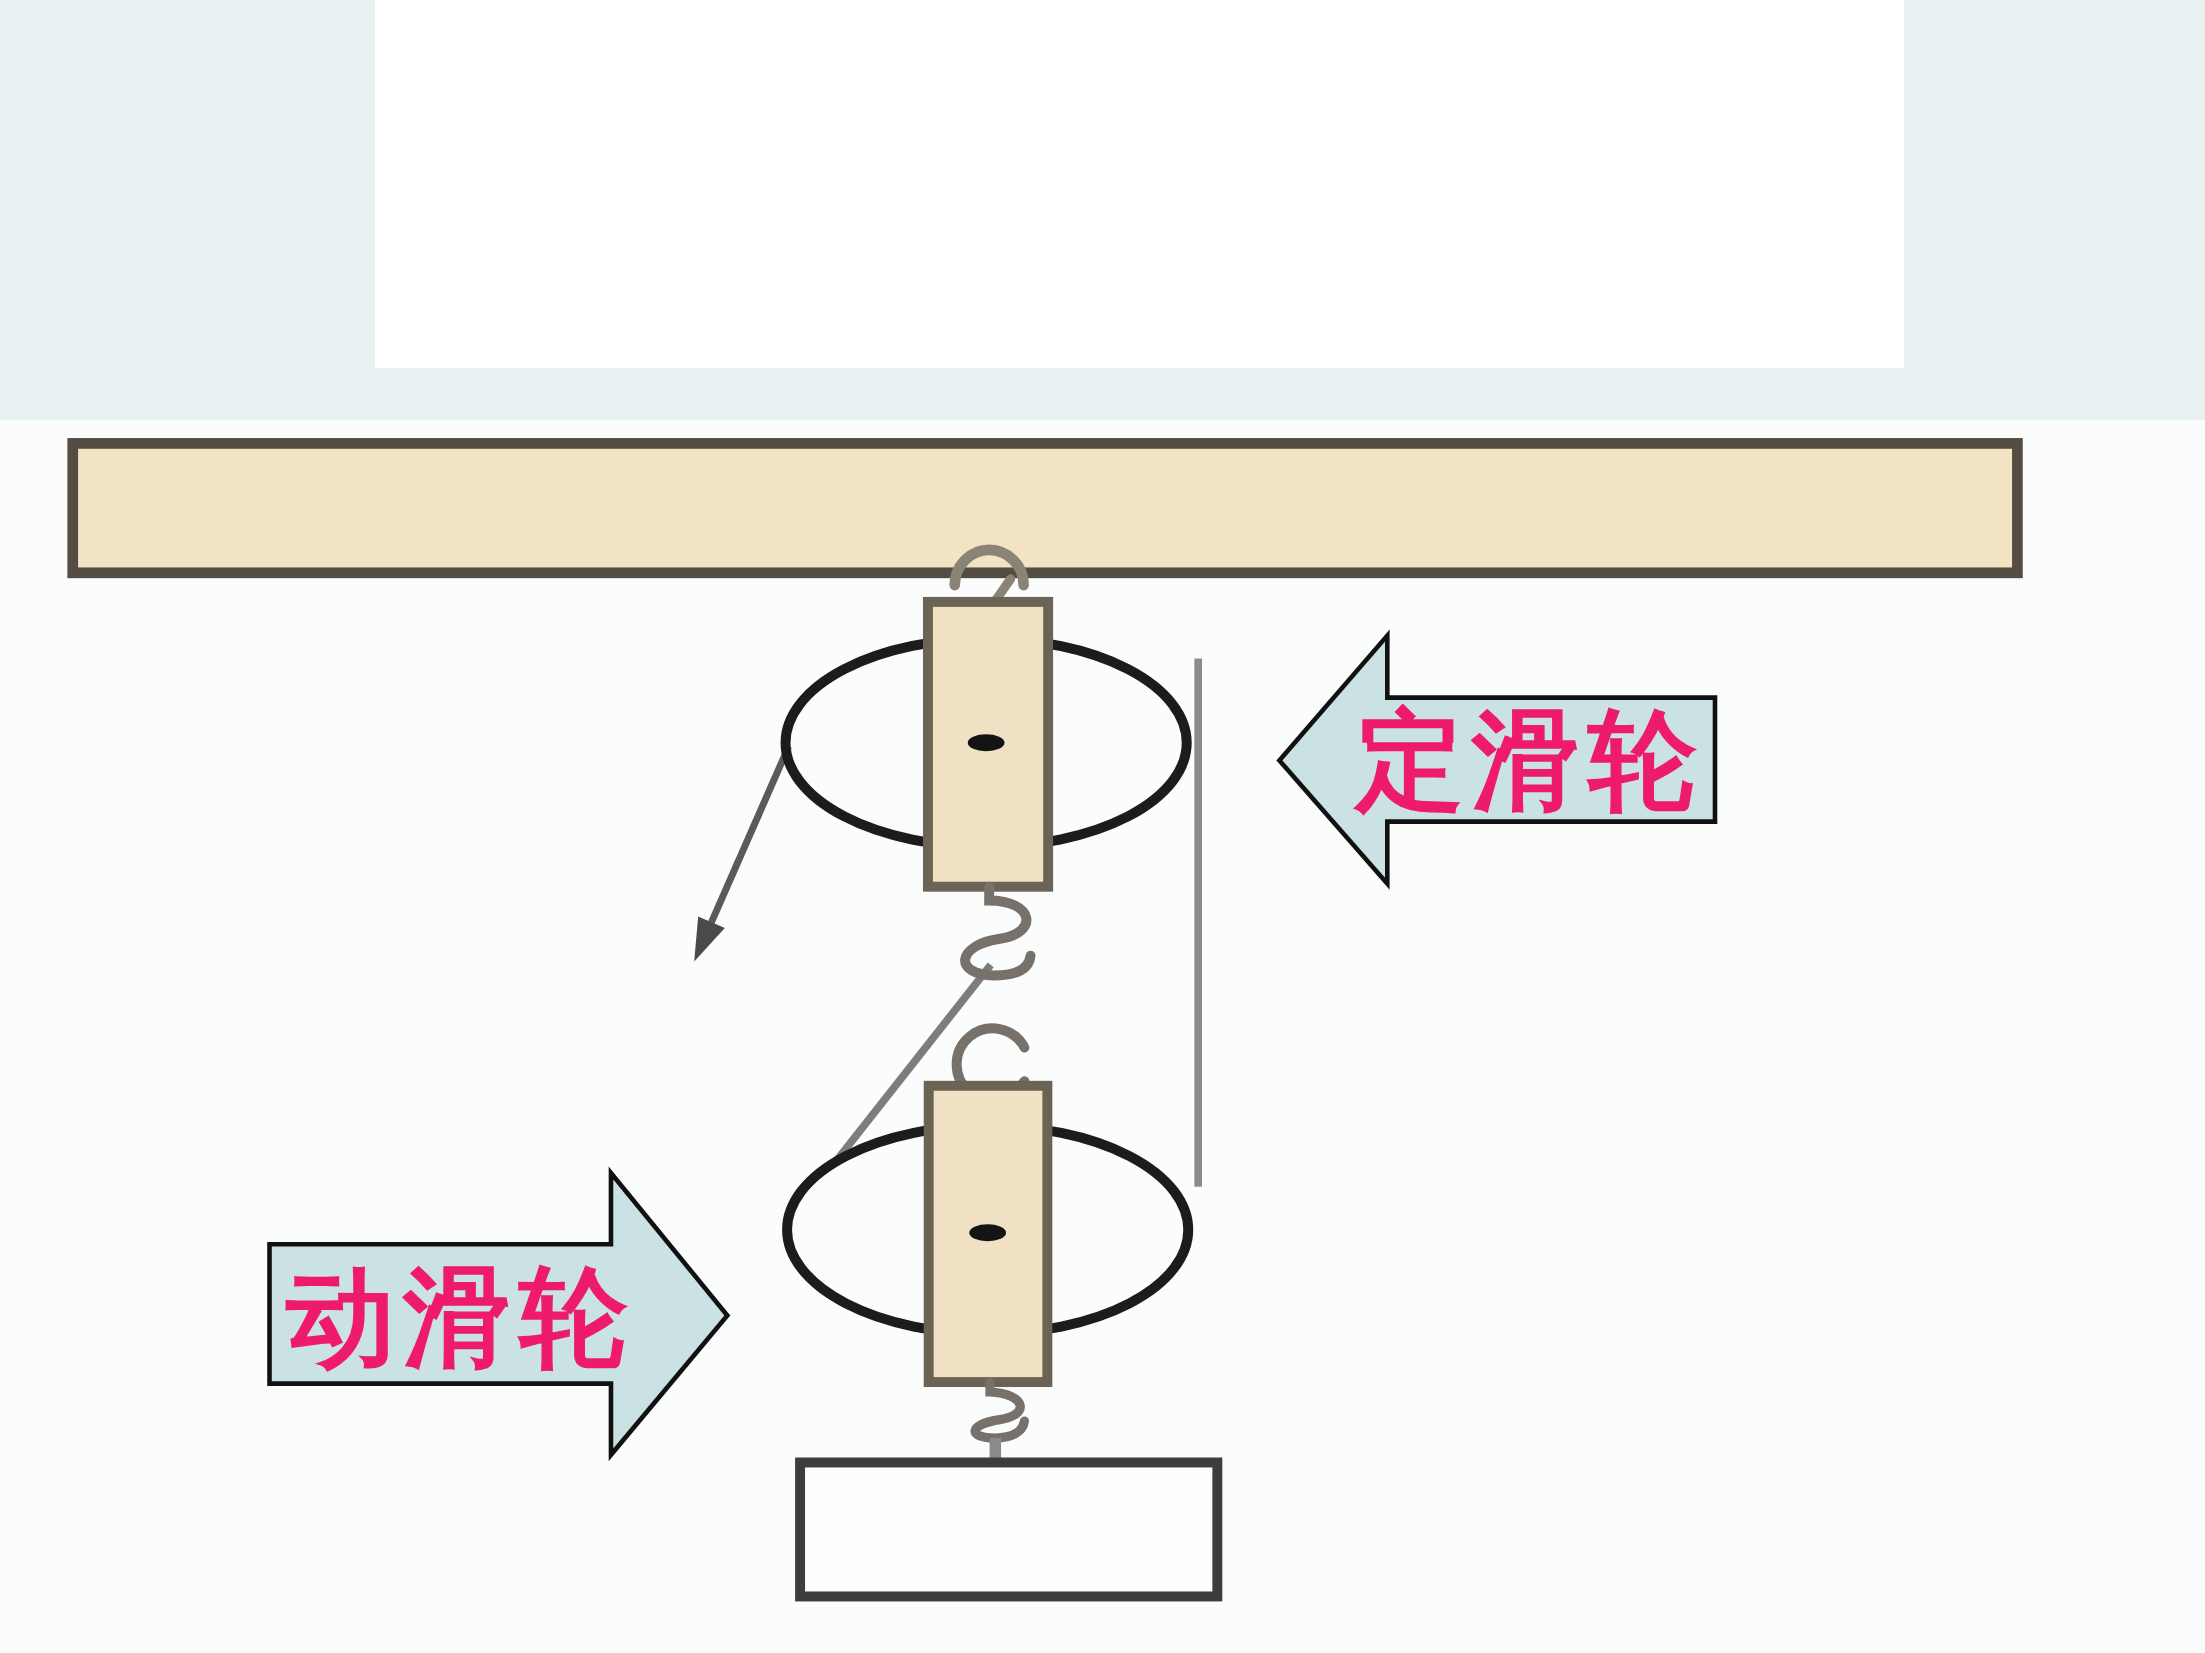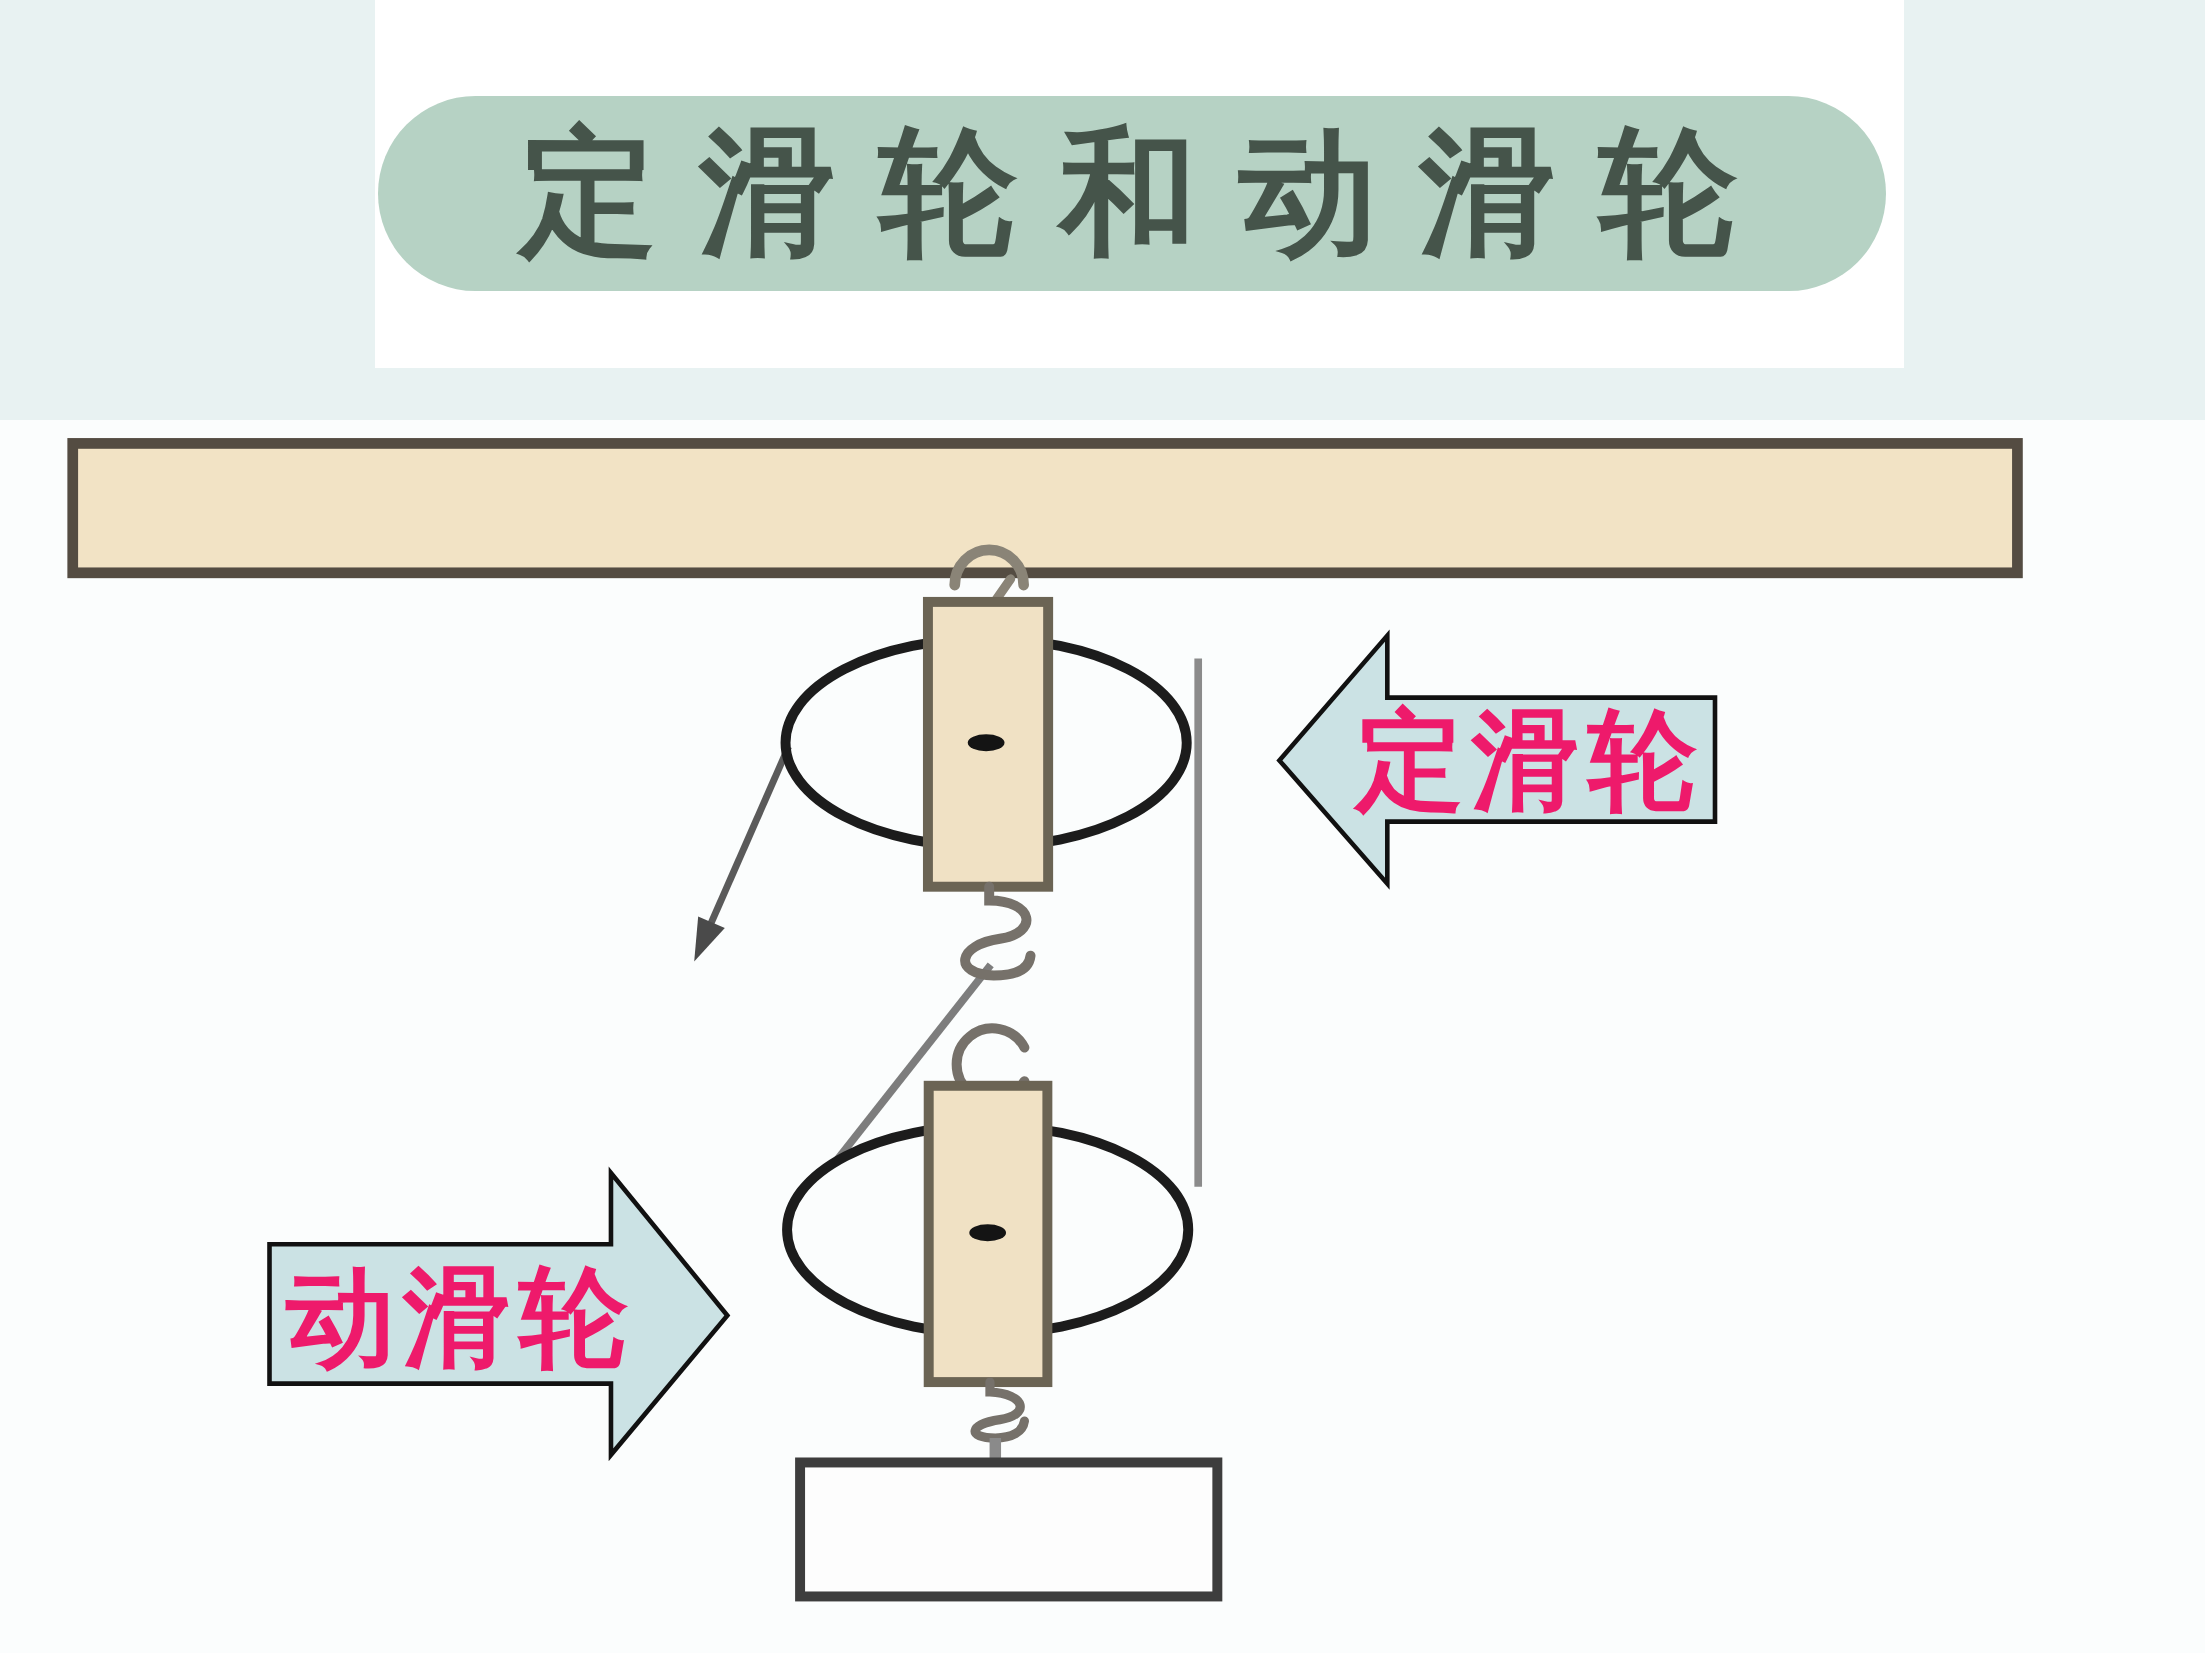--- a/index.html
+++ b/index.html
@@ -26,23 +26,20 @@
   }
 </style>
 </head>
 <body>
 
 <div id="canvas">
 
   <div class="bg-top-band"></div>
   <div class="title-card"></div>
 
-  <div class="title-pill">
-    <span class="title-text">定滑轮和动滑轮</span>
-  </div>
 
   <svg width="2205" height="1654" viewBox="0 0 2880 2160">
 
     <line x1="1565" y1="860" x2="1565" y2="1550" stroke="#8b8b8b" stroke-width="10"></line>
     <line x1="1030" y1="975" x2="918" y2="1230" stroke="#5a5a5a" stroke-width="9"></line>
     <polygon points="906.7,1255.6 911.9,1196.8 946.7,1212" fill="#4a4a4a"></polygon>
     <line x1="1294" y1="1260" x2="1090" y2="1519" stroke="#7d7d7d" stroke-width="10"></line>
 
     <rect x="95" y="579" width="2540" height="169" fill="#f2e3c5" stroke="#544c42" stroke-width="14"></rect>
 

